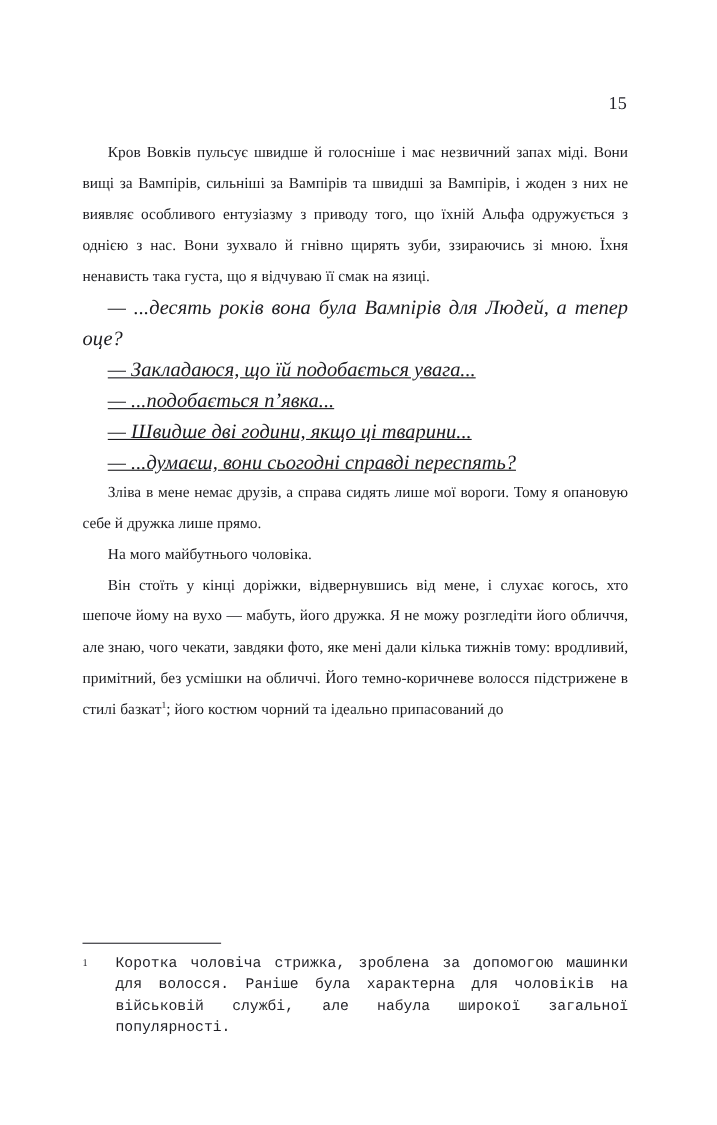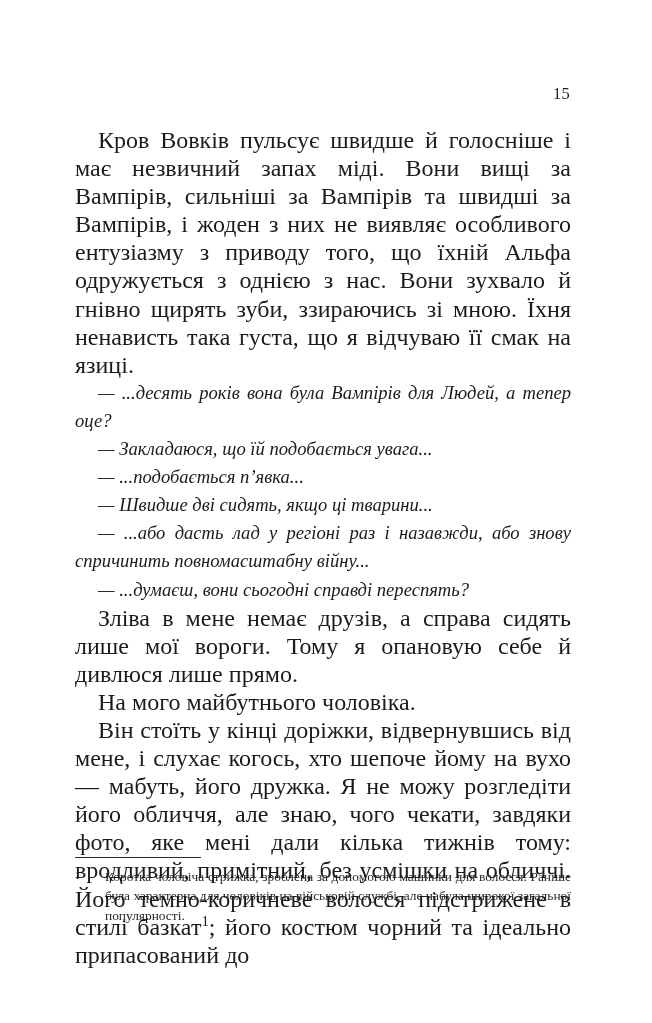--- a/index.html
+++ b/index.html
@@ -39,41 +39,42 @@
   
   .textblock {
     position: absolute;
     top: 126px;
     left: 75px;
     width: 496px;
   }
 
   p.para {
     margin: 0;
-    font-size: 24px;
+    font-size: 14px;
     line-height: 28.1px;
     text-align: justify;
     text-align-last: left;
     text-indent: 23px;
     hyphens: manual;
     word-spacing: 0.1px;
     color: #1b1b1f;
   }
   p.dlg {
     margin: 0;
     font-size: 18.6px;
     line-height: 28.1px;
     font-style: italic;
     text-align: justify;
     text-align-last: left;
     text-indent: 23px;
     color: #1b1b1f;
   }
   p.dlg.nojust {
     text-align: left;
+    text-decoration: underline;
   }
   p.para.nojust {
     text-align: center;
   }
 
   sup.fnmark {
     font-size: 0.62em;
     vertical-align: super;
     line-height: 0;
   }
@@ -104,20 +105,21 @@
     font-size: 9.4px;
     line-height: 16px;
     padding-top: 1px;
     color: #1f1f25;
   }
   .fn-text {
     flex: 1 1 auto;
     text-align: justify;
     text-align-last: left;
     hyphens: manual;
+    font-family: Liberation Mono, monospace;
   }
 </style>
 </head>
 <body>
 
 <div class="page">
 
   <div class="folio-row">
     <span>15</span>
   </div>
@@ -127,27 +129,26 @@
     <p class="para">Кров Вовків пульсує швидше й голосніше і має незвич­ний запах міді. Вони вищі за Вампірів, сильніші за Вам­пірів та швидші за Вампірів, і жоден з них не виявляє особливого ентузіазму з приводу того, що їхній Альфа одружується з однією з нас. Вони зухвало й гнівно щирять зуби, ззираючись зі мною. Їхня ненависть така густа, що я відчуваю її смак на язиці.</p>
 
 
     <p class="dlg">— ...десять років вона була Вампірів для Людей, а те­пер оце?</p>
 
     <p class="dlg nojust">— Закладаюся, що їй подобається увага...</p>
 
     <p class="dlg nojust">— ...подобається п’явка...</p>
 
 
-    <p class="dlg nojust">— Швидше дві сидять, якщо ці тварини...</p>
+    <p class="dlg nojust">— Швидше дві години, якщо ці тварини...</p>
 
-    <p class="dlg">— ...або дасть лад у регіоні раз і назавжди, або знову спричинить повномасштабну війну...</p>
 
     <p class="dlg nojust">— ...думаєш, вони сьогодні справді переспять?</p>
 
-    <p class="para">Зліва в мене немає друзів, а справа сидять лише мої вороги. Тому я опановую себе й дивлюся лише прямо.</p>
+    <p class="para">Зліва в мене немає друзів, а справа сидять лише мої вороги. Тому я опановую себе й дружка лише прямо.</p>
 
     <p class="para nojust">На мого майбутнього чоловіка.</p>
 
     <p class="para"><span>Він стоїть у кінці доріжки, відвернувшись від мене, і слухає когось, хто шепоче йому на вухо — мабуть, його дружка. Я не можу розгледіти його обличчя, але знаю, чого чекати, завдяки фото, яке мені дали кілька тижнів тому: вродливий, примітний, без усмішки на обличчі. Його темно-коричневе волосся підстрижене в стилі баз­кат</span><sup class="fnmark">1</sup><span>; його костюм чорний та ідеально припасований до</span></p>
 
   </div>
 
   <div class="footnote-zone">
     <div class="fn-rule"></div>
     <div class="fn-item">

